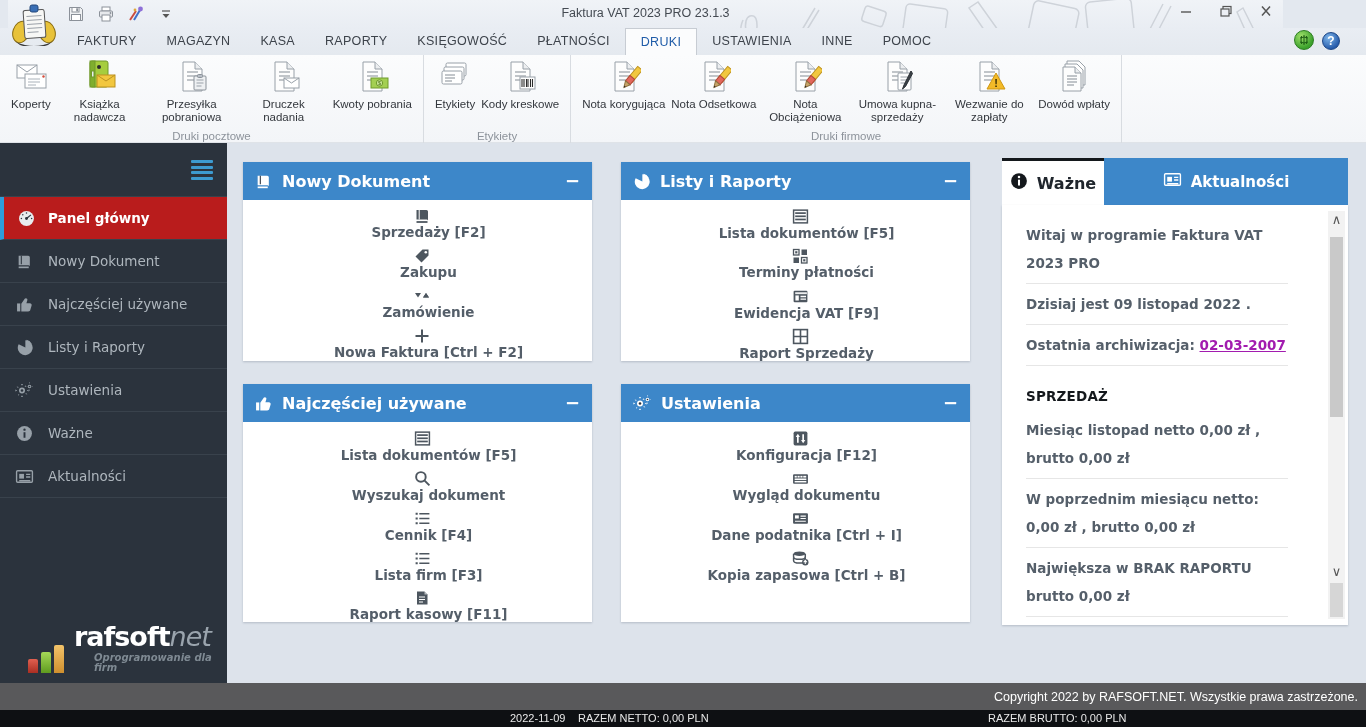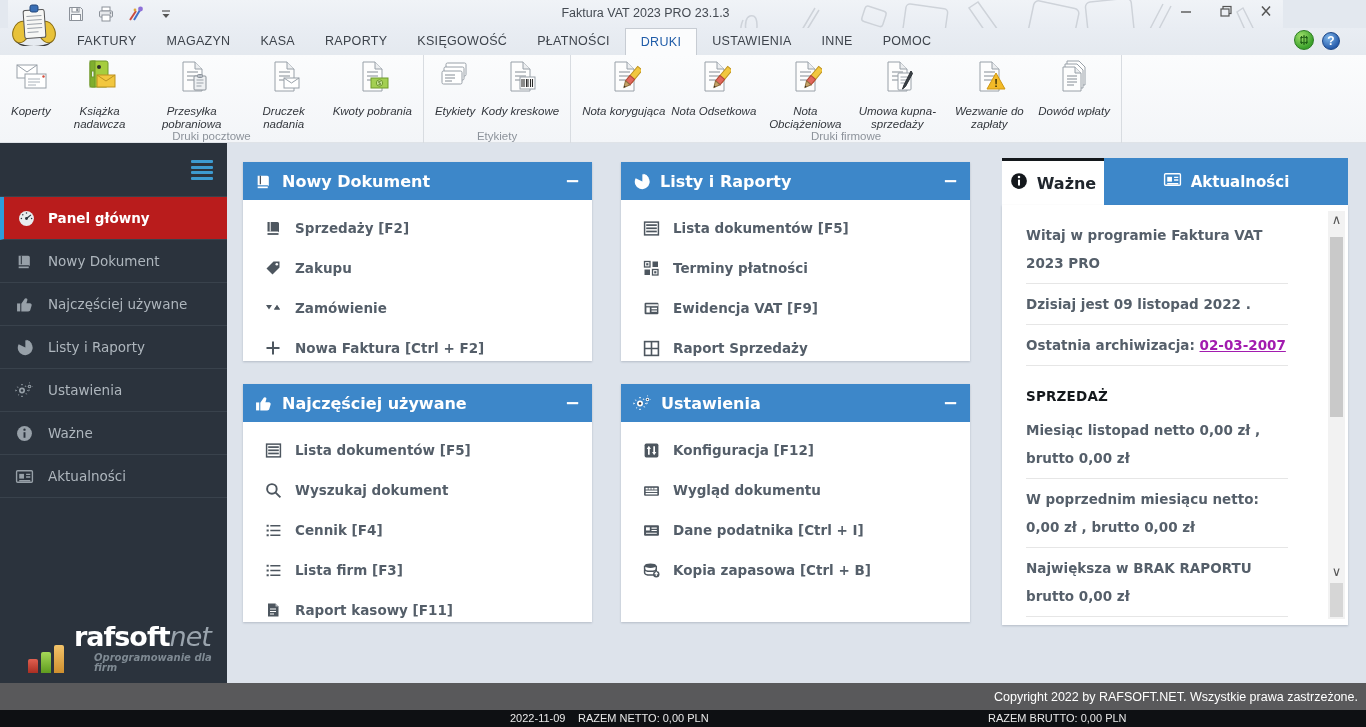--- a/index.html
+++ b/index.html
@@ -33,21 +33,21 @@
 
   
   .ribbon { position:absolute; left:0; top:55px; width:1366px; height:88px;
     background:linear-gradient(#fbfcfd,#f3f5f8); border-bottom:1px solid #dfe3e8; }
   .rgroup { position:relative; float:left; height:88px; padding:3px 8px 16px 8px; border-right:1px solid #d8dce1; }
   .rgroup-label { position:absolute; left:0; right:0; bottom:1px; text-align:center;
     font-size:11.5px; color:#8d939b; }
   .rbtns { display:flex; align-items:flex-start; height:72px; }
   .rbtn { display:flex; flex-direction:column; align-items:center; padding:1px 3px; cursor:default; }
   .rbtn svg { width:34px; height:34px; }
-  .rbtn-label { margin-top:8px; font-size:11.5px; line-height:1.12; color:#33373d; text-align:center; max-width:86px;font-style:italic; }
+  .rbtn-label { margin-top:1px; font-size:11.5px; line-height:1.12; color:#33373d; text-align:center; max-width:86px; }
 
   
   .content { position:absolute; left:0; top:143px; width:1366px; height:540px; }
 
   .sidebar { position:absolute; left:0; top:0; width:227px; height:540px; background:#2b333d; }
   .sb-top { height:54px; position:relative; border-bottom:1px solid #39424c; }
   .hamburger { position:absolute; right:14px; top:17px; width:22px; height:18px; cursor:pointer; }
   .hamburger div { height:3px; background:#3d9bd1; margin-bottom:2.5px; border-radius:1px; }
   .sb-item { height:43px; display:flex; align-items:center; border-bottom:1px solid #39424c;
     color:#aeb6bd; font-family:"DejaVu Sans", sans-serif; font-size:13.5px; cursor:pointer; }
@@ -68,21 +68,21 @@
   .main { position:absolute; left:227px; top:0; width:1139px; height:540px; background:#dde3eb; }
 
   
   .card { position:absolute; background:#fff; box-shadow:0 1px 2px rgba(60,70,90,.25); }
   .card-header { height:38px; background:#3d87c9; color:#fff; display:flex; align-items:center;
     padding:0 12px; font-family:"DejaVu Sans", sans-serif; font-size:16px; font-weight:bold; }
   .card-header .hd-ico { margin-right:10px; display:flex; color:#fff; }
   .collapse-btn { margin-left:auto; font-size:18px; font-weight:bold; cursor:pointer; line-height:1; }
   .card-items { padding:8px 0 4px 0; }
   .p-item { height:40px; display:flex; align-items:center; padding-left:22px; cursor:pointer;
-    font-family:"DejaVu Sans", sans-serif; font-size:13.5px; font-weight:bold; color:#545e69; }
+    font-family:"DejaVu Sans", sans-serif; font-size:13.5px; font-weight:bold; color:#545e69;flex-direction:column; }
   .p-item .pi-ico { width:30px; display:flex; color:#4d565f; }
 
   #card-nd { left:16px;  top:19px;  width:349px; height:199px; }
   #card-lr { left:394px; top:19px;  width:349px; height:199px; }
   #card-nu { left:16px;  top:241px; width:349px; height:238px; }
   #card-us { left:394px; top:241px; width:349px; height:238px; }
 
   
   .rp-tabs { position:absolute; left:775px; top:15px; width:346px; height:47px; display:flex; }
   .rp-tab { display:flex; align-items:center; justify-content:center; gap:9px;

